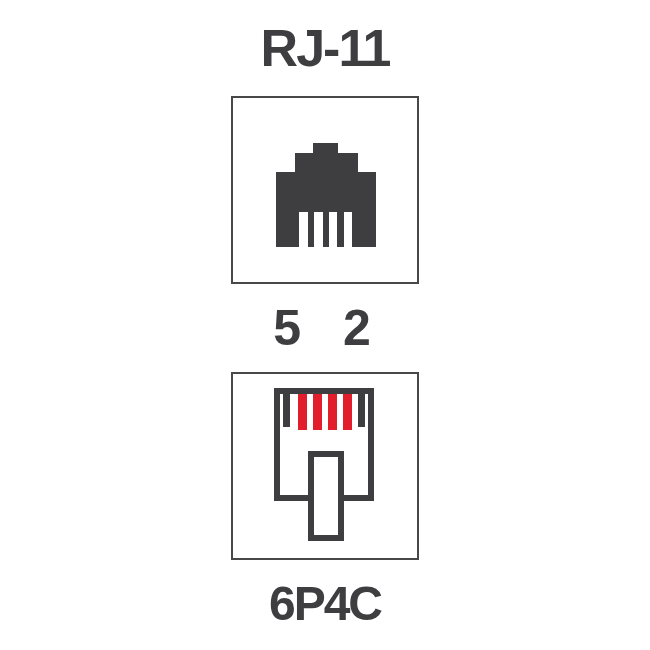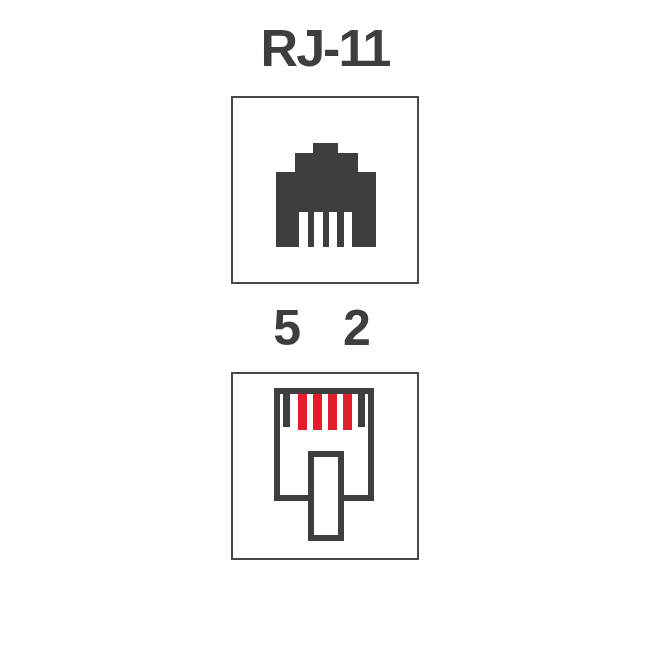--- a/index.html
+++ b/index.html
@@ -96,14 +96,15 @@
         <rect x="65" y="20" width="9" height="36" class="fill-red"></rect>
         <rect x="80" y="20" width="9" height="36" class="fill-red"></rect>
         <rect x="95" y="20" width="9" height="36" class="fill-red"></rect>
         <rect x="110" y="20" width="9" height="36" class="fill-red"></rect>
         <rect x="125" y="20" width="7" height="33" class="fill-dark"></rect>
       </g>
       <rect x="78" y="80" width="30" height="84" fill="#ffffff" class="stroke-dark" stroke-width="6"></rect>
     </svg>
   </div>
 
+  <div class="connector-type-label">6P4C</div>
 
 </div>
 
 </body></html>

